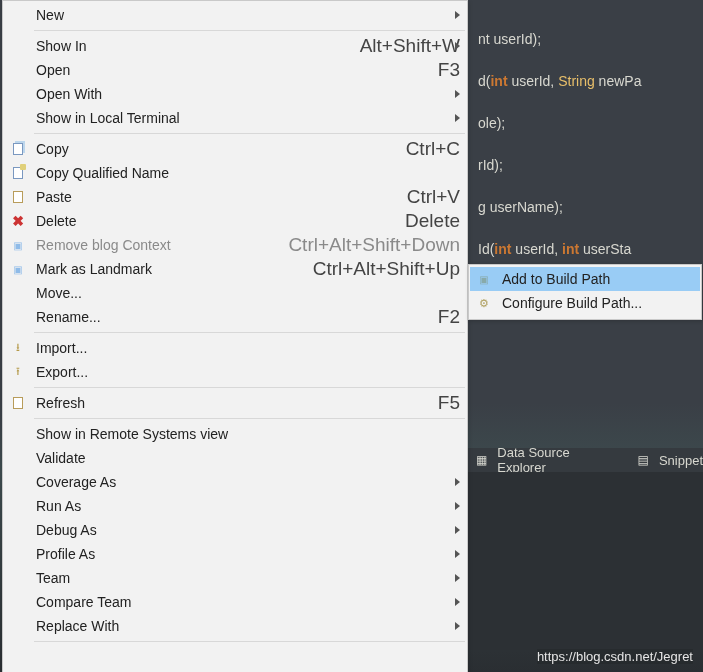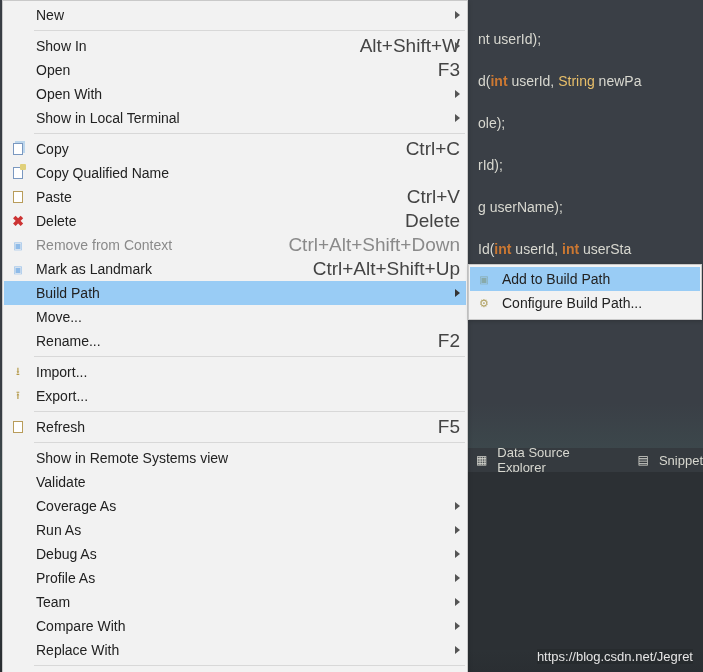--- a/index.html
+++ b/index.html
@@ -191,32 +191,28 @@
     <span class="label">Paste</span>
     <span class="shortcut">Ctrl+V</span>
   </div>
   <div class="menu-item">
     <span class="ico ico-delete">✖</span>
     <span class="label">Delete</span>
     <span class="shortcut">Delete</span>
   </div>
   <div class="menu-item disabled">
     <span class="ico ico-land">▣</span>
-    <span class="label">Remove from Context</span>
+    <span class="label">Remove blog Context</span>
     <span class="shortcut">Ctrl+Alt+Shift+Down</span>
   </div>
   <div class="menu-item">
     <span class="ico ico-land">▣</span>
     <span class="label">Mark as Landmark</span>
     <span class="shortcut">Ctrl+Alt+Shift+Up</span>
   </div>
-  <div class="menu-item highlight">
-    <span class="label">Build Path</span>
-    <span class="arrow"></span>
-  </div>
   <div class="menu-item">
     <span class="label">Move...</span>
   </div>
   <div class="menu-item">
     <span class="label">Rename...</span>
     <span class="shortcut">F2</span>
   </div>
   <div class="separator"></div>
 
   <div class="menu-item">
@@ -258,21 +254,21 @@
   </div>
   <div class="menu-item">
     <span class="label">Profile As</span>
     <span class="arrow"></span>
   </div>
   <div class="menu-item">
     <span class="label">Team</span>
     <span class="arrow"></span>
   </div>
   <div class="menu-item">
-    <span class="label">Compare With</span>
+    <span class="label">Compare Team</span>
     <span class="arrow"></span>
   </div>
   <div class="menu-item">
     <span class="label">Replace With</span>
     <span class="arrow"></span>
   </div>
   <div class="separator"></div>
 
   <div class="menu-item">
     

